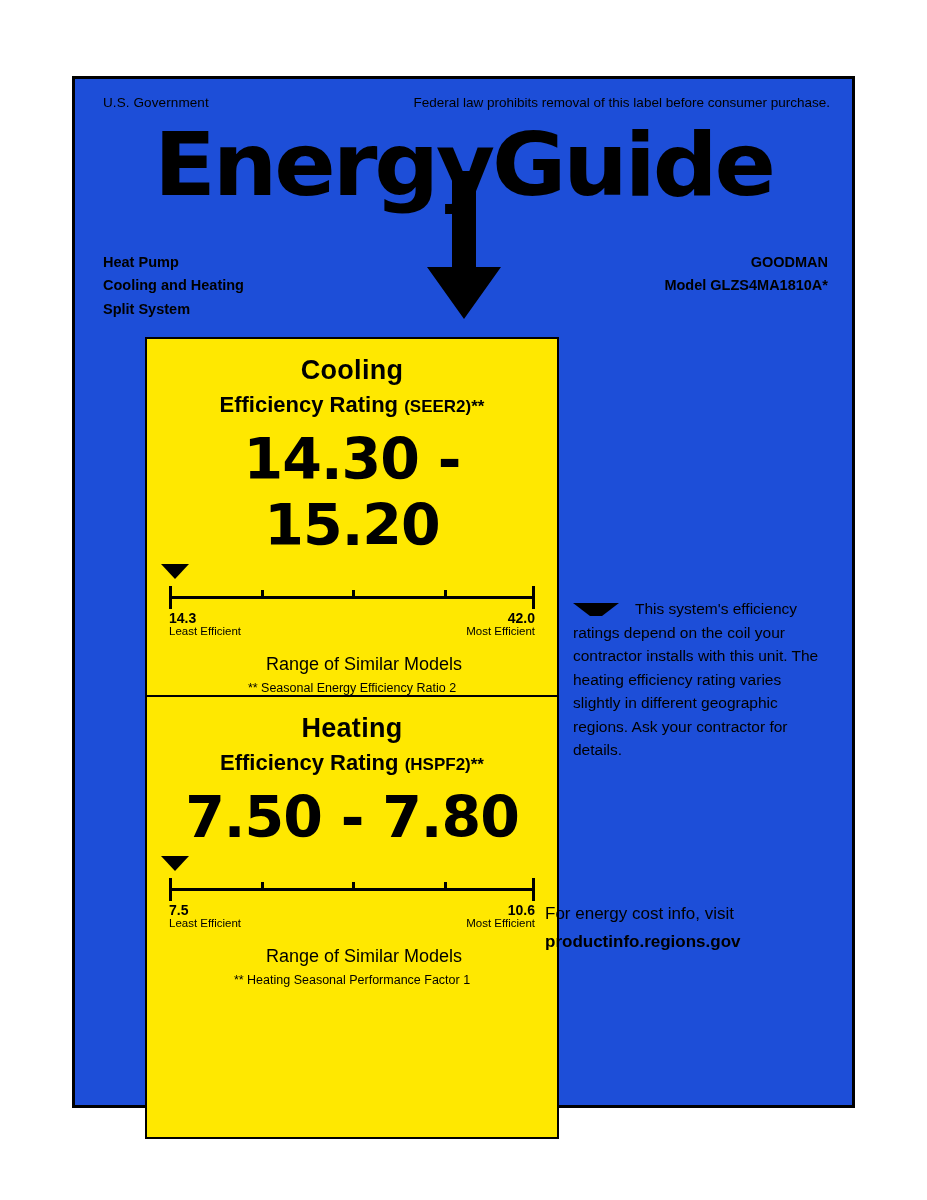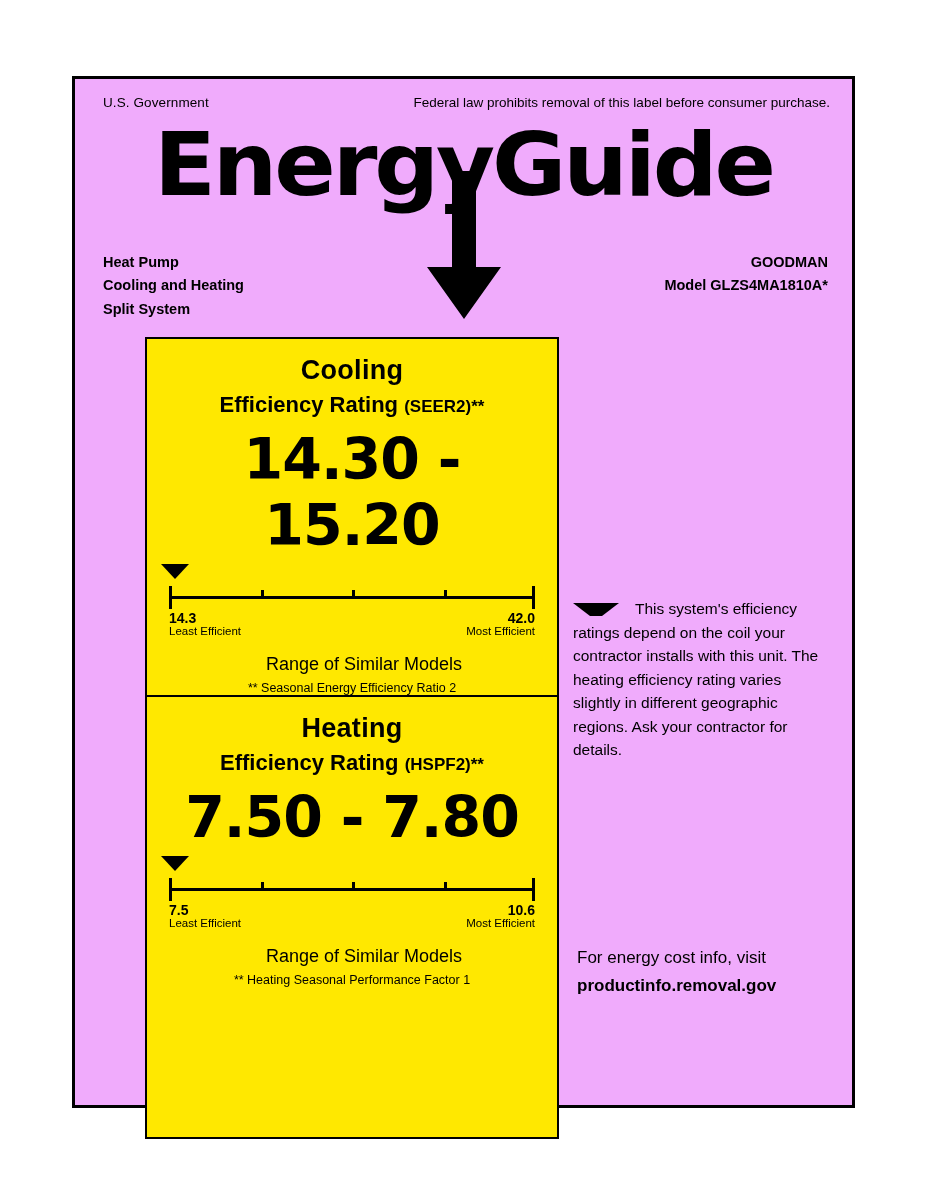--- a/index.html
+++ b/index.html
@@ -15,21 +15,21 @@
     position: relative;
     overflow: hidden;
   }
 
   .label-card {
     position: absolute;
     left: 72px;
     top: 76px;
     width: 783px;
     height: 1032px;
-    background: #f0abfc;
+    background: #1d4ed8;
     border: 3px solid #000000;
     box-sizing: border-box;
   }
 
   
   .top-row {
     position: absolute;
     left: 28px;
     top: 16px;
     right: 22px;
@@ -192,26 +192,25 @@
   }
   .note-arrow {
     display: inline-block;
     vertical-align: middle;
     width: 46px;
     height: 13px;
     margin-right: 16px;
   }
   .cost-block {
     position: absolute;
-    left: 502px;
+    left: 470px;
     top: 822px;
     width: 262px;
     font-size: 17px;
     line-height: 1.5;
-    margin-top: 44px;
   }
   .cost-block .url {
     font-weight: bold;
     margin-top: 2px;
   }
 </style>
 </head>
 <body>
 
 <div class="label-card">
@@ -301,16 +300,16 @@
   </div>
 
   <div class="note-block">
     <svg class="note-arrow" viewBox="0 0 46 13" aria-hidden="true">
       <polygon points="0,0 46,0 29,13 17,13" fill="#000000"></polygon>
     </svg><span>This system's efficiency ratings depend on the coil your contractor installs with this unit.  The heating efficiency rating varies slightly in different geographic regions. Ask your contractor for details.</span>
   </div>
 
   <div class="cost-block">
     <div>For energy cost info, visit</div>
-    <div class="url">productinfo.removal.gov</div>
+    <div class="url">productinfo.regions.gov</div>
   </div>
 
 </div>
 
 </body></html>

